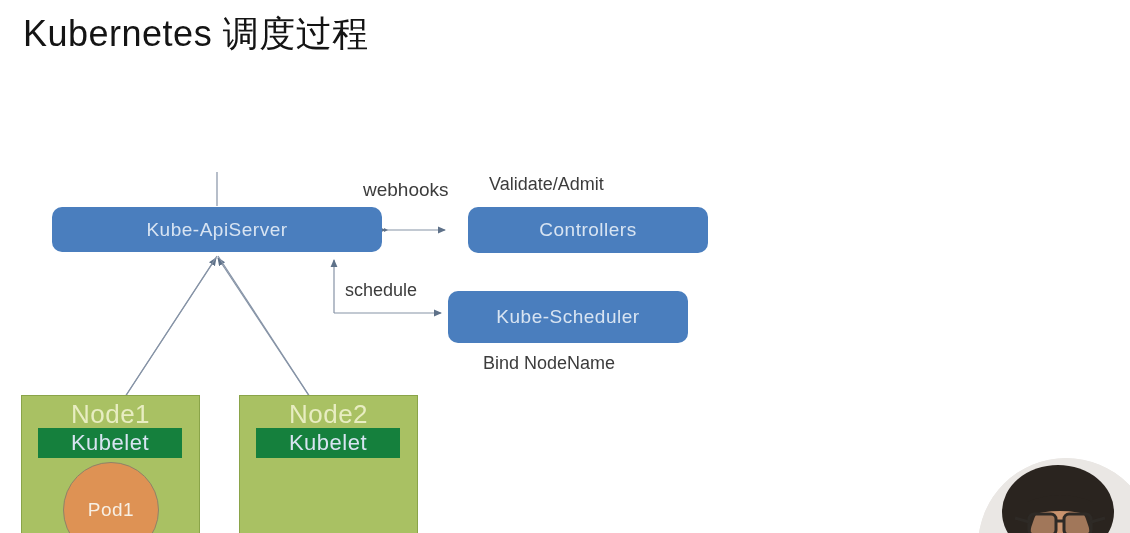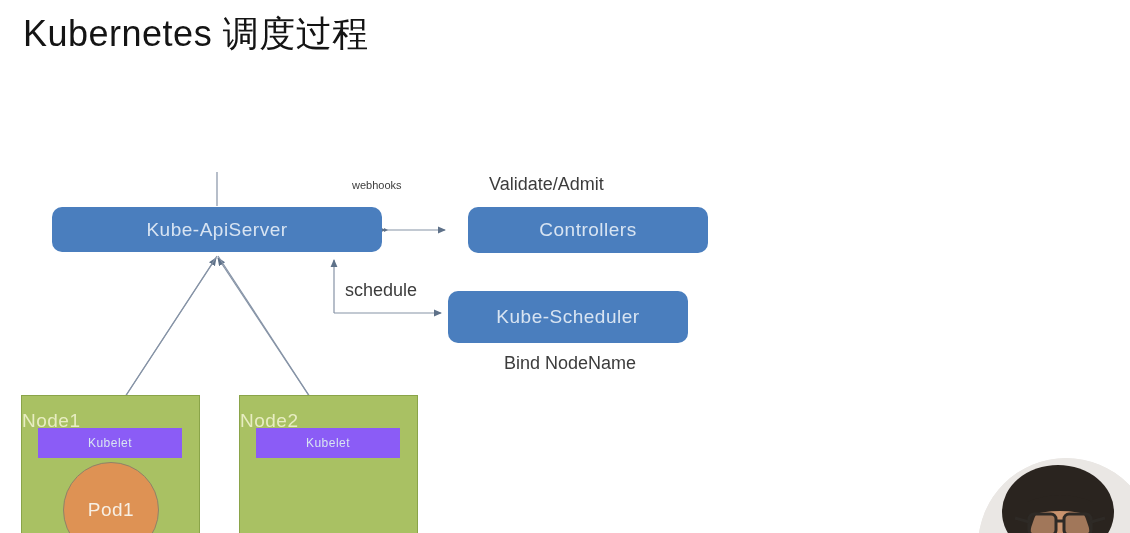--- a/index.html
+++ b/index.html
@@ -13,24 +13,24 @@
   }
   .connectors{position:absolute;left:0;top:0;pointer-events:none;}
   .box{
     position:absolute;display:flex;align-items:center;justify-content:center;
     background:#4A7EBE;color:#D8E4F2;font-size:19px;letter-spacing:.5px;border-radius:10px;
   }
   .box.api{left:52px;top:207px;width:330px;height:45px;}
   .box.controllers{left:468px;top:207px;width:240px;height:46px;}
   .box.scheduler{left:448px;top:291px;width:240px;height:52px;}
   .lbl{position:absolute;color:#3c3c3c;font-size:18px;white-space:nowrap;}
-  .lbl.webhooks{left:352px;top:179px;font-size:11px;text-align:right;}
+  .lbl.webhooks{left:363px;top:179px;font-size:19px;text-align:right;}
   .lbl.validate{left:489px;top:174px;}
   .lbl.schedule{left:345px;top:280px;}
-  .lbl.bind{left:504px;top:353px;}
+  .lbl.bind{left:483px;top:353px;}
   .note{
     position:absolute;left:8px;top:270px;width:156px;height:81px;
     background:#ECBA3F;border:1px solid #CD9E2B;box-sizing:border-box;
     display:flex;flex-direction:column;justify-content:center;align-items:center;
     color:#F5E9BF;font-size:13.5px;line-height:1.6;text-align:center;
   }
   .note::before{ 
     content:"";position:absolute;right:-1px;bottom:-1px;width:0;height:0;
     border-top:19px solid #BE8F2D;border-right:19px solid transparent;z-index:2;
   }
@@ -38,26 +38,26 @@
     content:"";position:absolute;right:-1px;bottom:-1px;width:0;height:0;
     border-bottom:19px solid #ffffff;border-left:19px solid transparent;z-index:1;
   }
   .node{
     position:absolute;width:179px;height:145px;background:#A9C163;
     border:1px solid #8AA449;box-sizing:border-box;
   }
   .node.n1{left:21px;top:395px;}
   .node.n2{left:239px;top:395px;}
   .node-label{
-    display:block;margin-top:14px;font-size:19px;color:#E8EDC2;
+    display:block;text-align:center;margin-top:3px;font-size:26px;color:#E8EDC2;
     letter-spacing:.5px;
   }
   .kubelet{
     position:absolute;left:16px;top:32px;width:144px;height:30px;
-    background:#8b5cf6;color:#D8E4F2;font-size:12px;
+    background:#15803d;color:#D8E4F2;font-size:22px;
     display:flex;align-items:center;justify-content:center;letter-spacing:.5px;
   }
   .pod{
     position:absolute;left:41px;top:66px;width:96px;height:96px;border-radius:50%;
     background:#DE9254;border:1px solid #8D8468;box-sizing:border-box;
     display:flex;align-items:center;justify-content:center;
     color:#F7EFE4;font-size:19px;letter-spacing:.5px;
   }
   .webcam{
     position:absolute;left:978px;top:458px;width:176px;height:176px;

